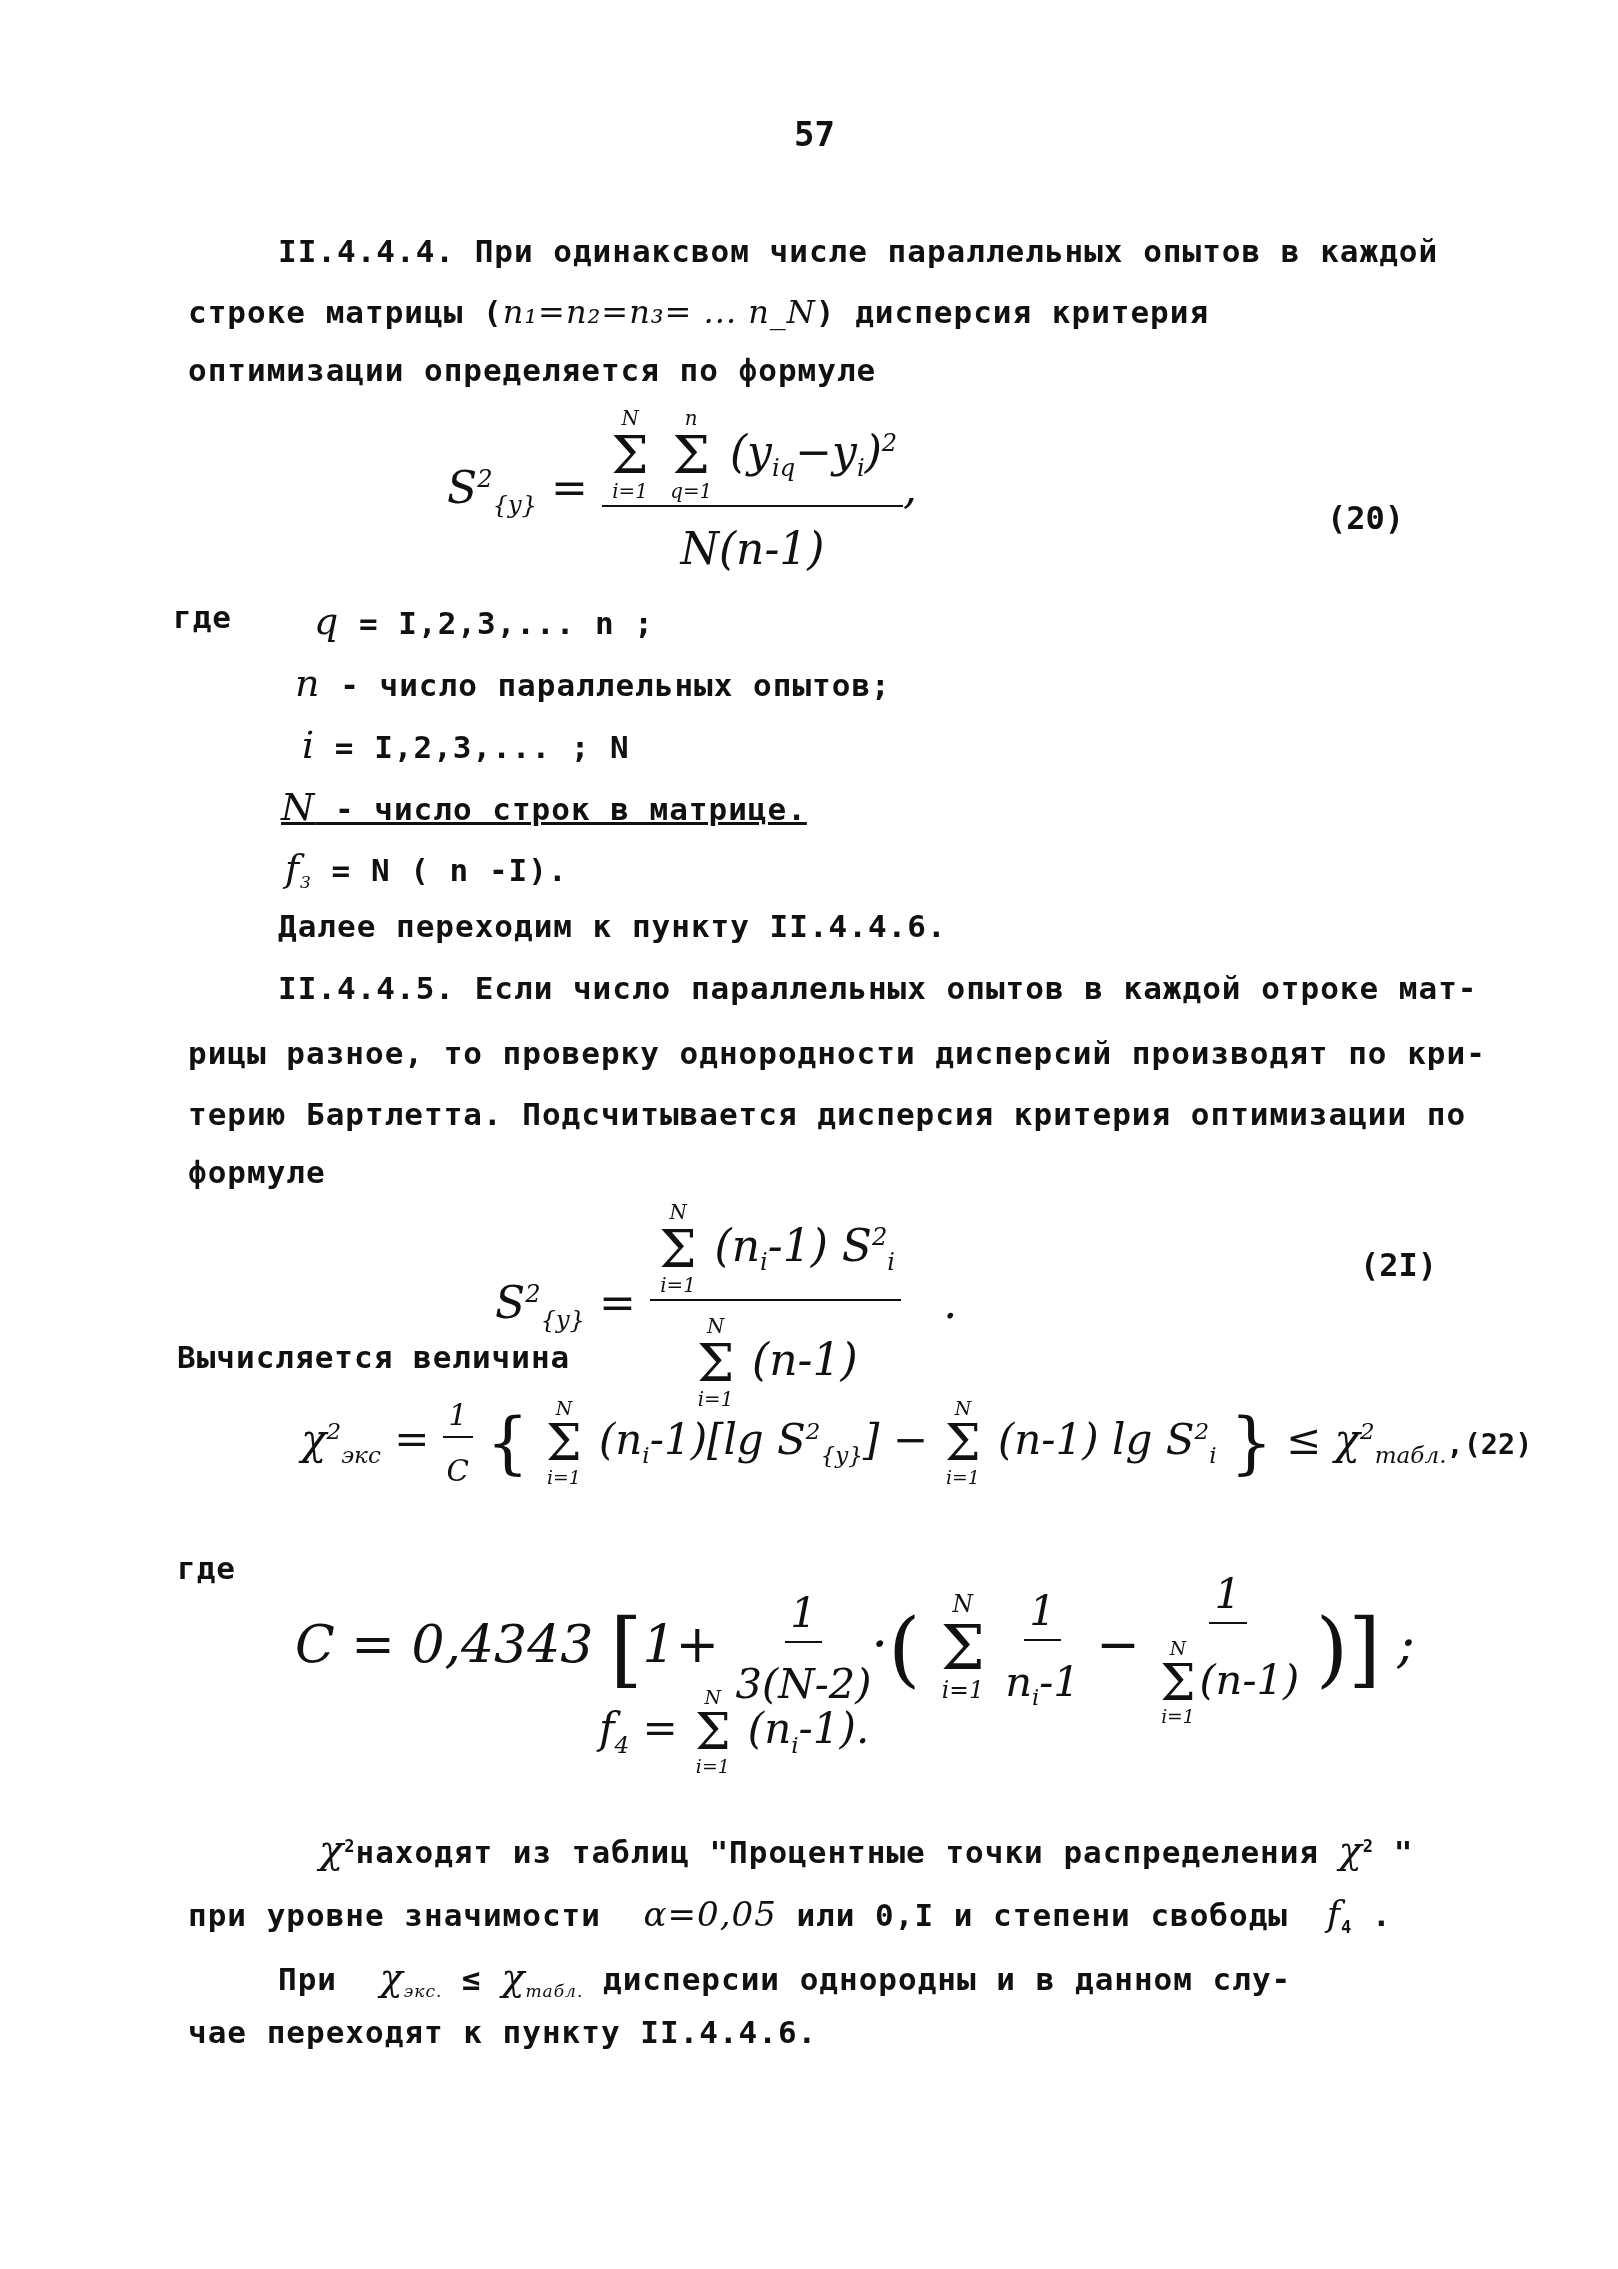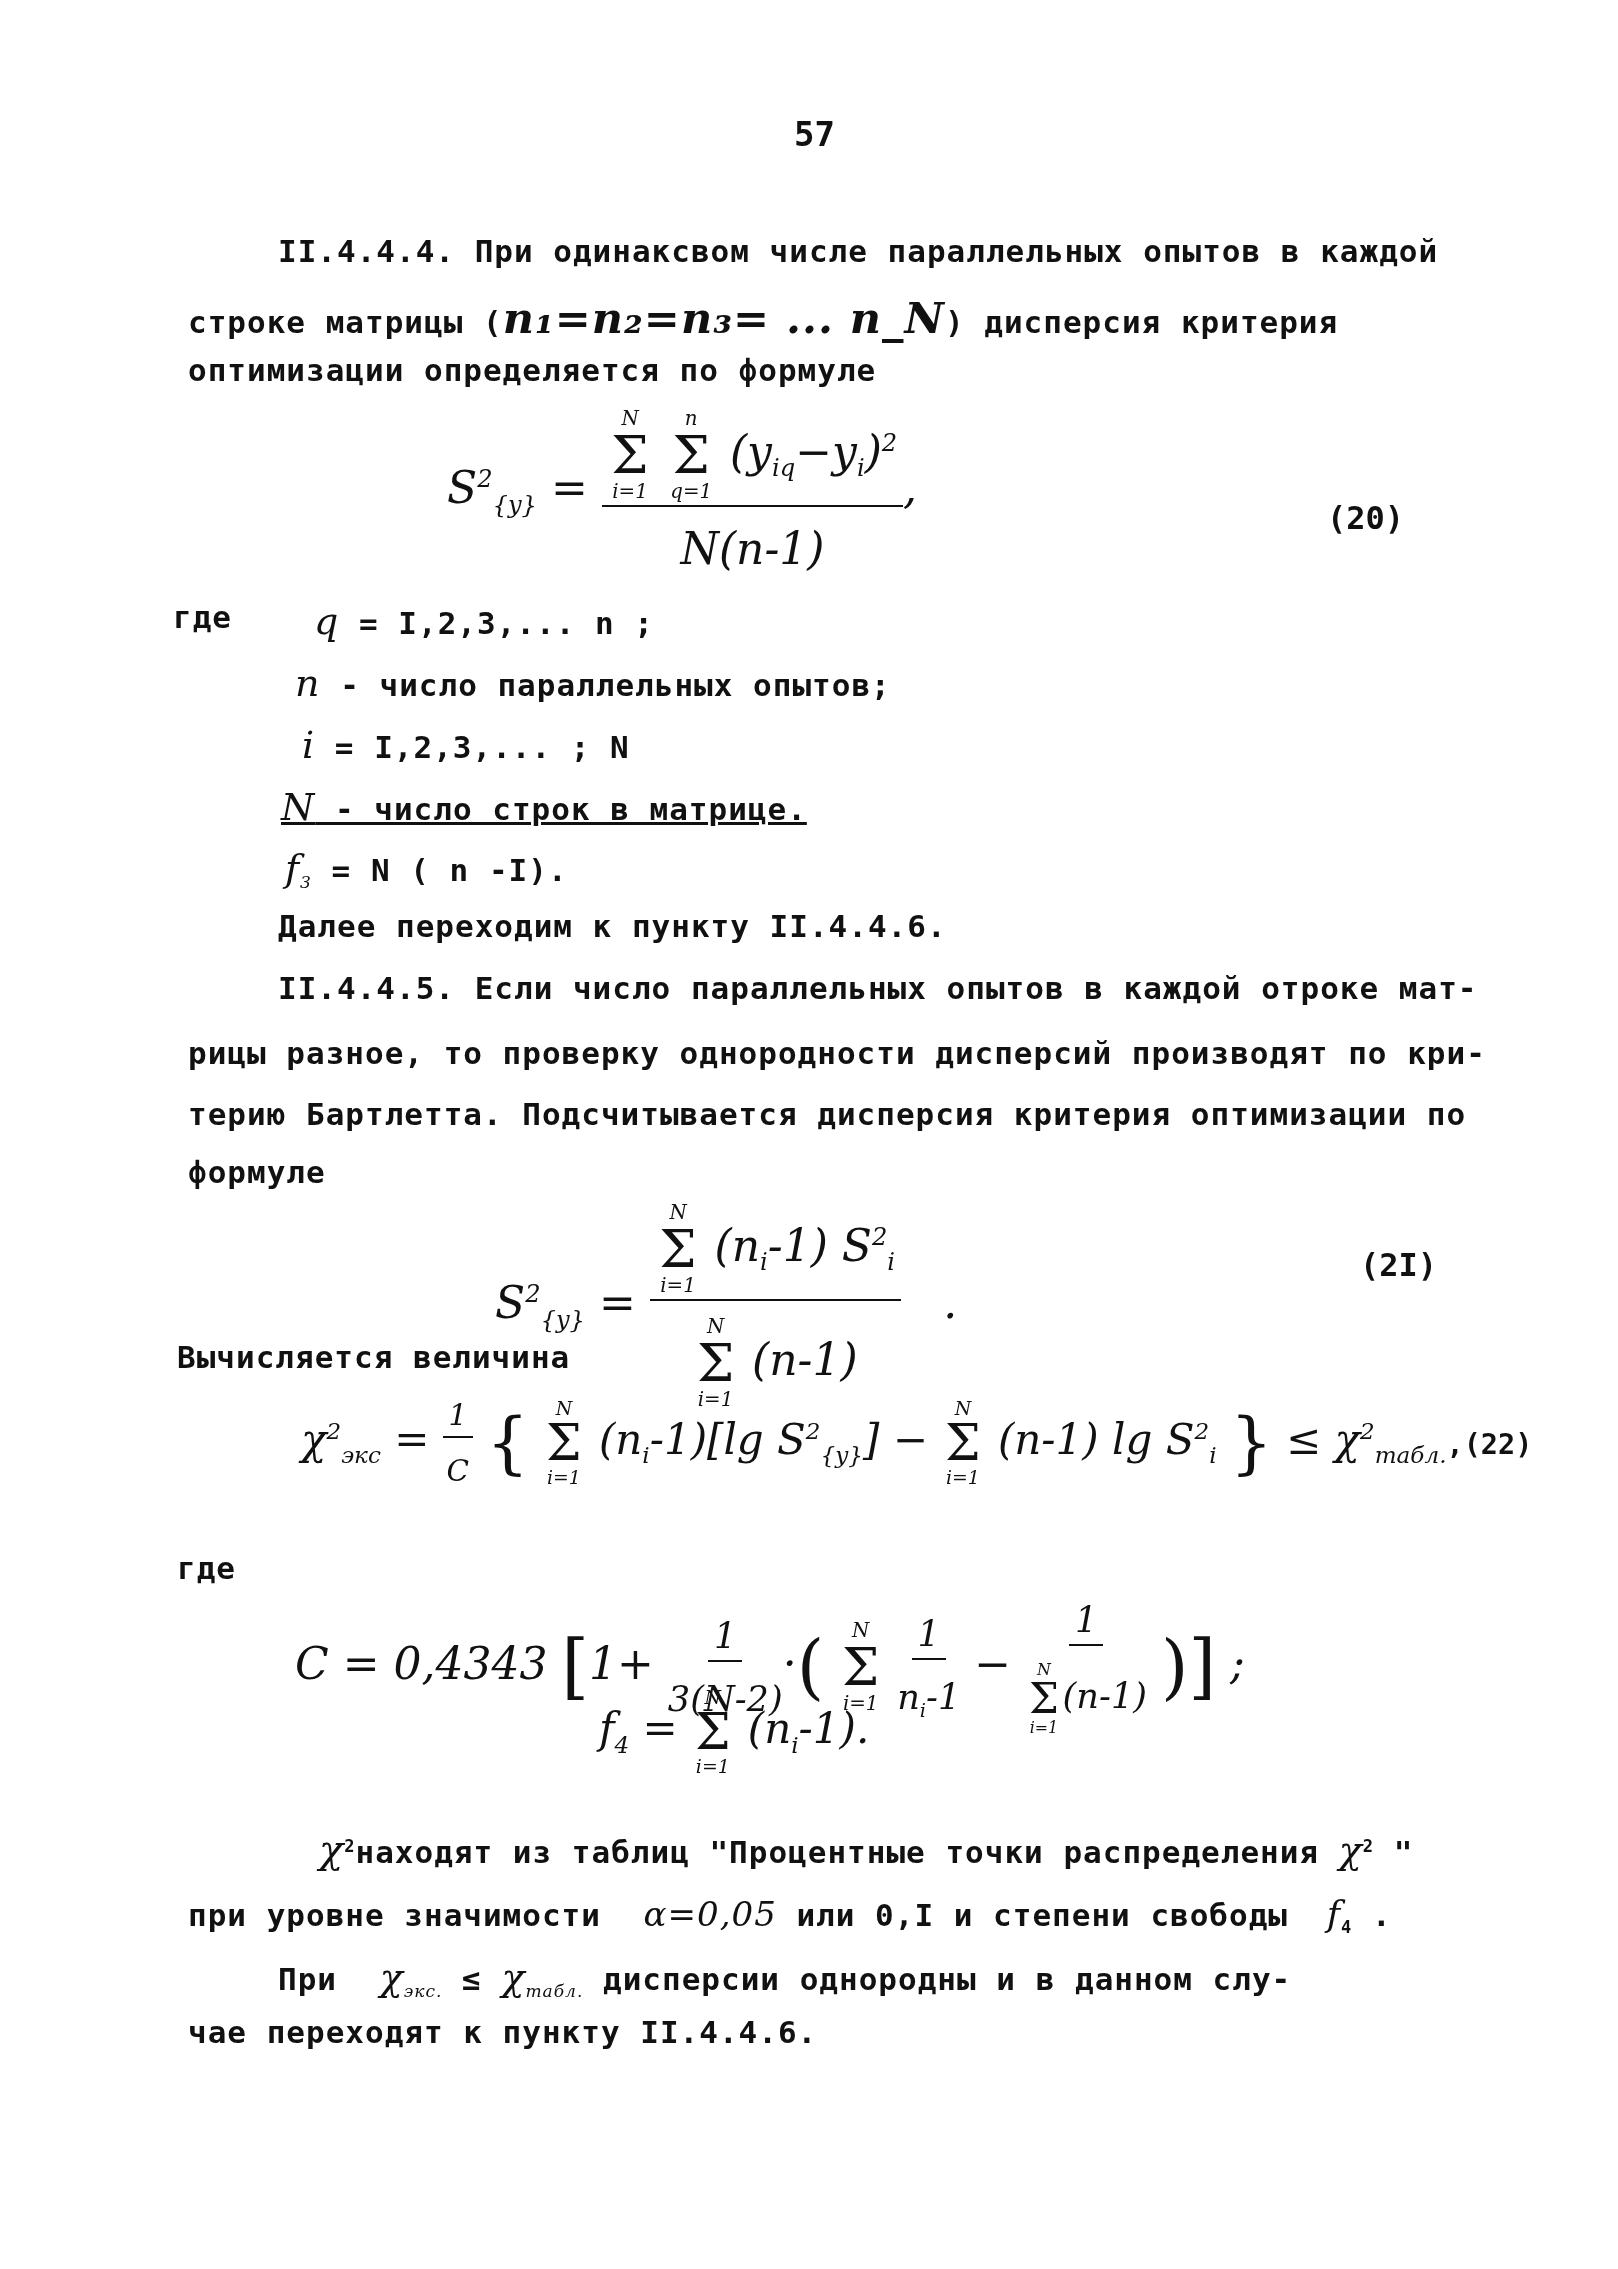--- a/index.html
+++ b/index.html
@@ -21,21 +21,21 @@
   sub, sup { font-size: 0.55em; }
   .big { font-size: 1.6em; font-style: normal; vertical-align: middle; }
 </style>
 </head>
 <body>
 
 <div class="abs pagenum" style="left:794px; top:114px;">57</div>
 
 <div class="abs txt" style="left:278px; top:233px;">II.4.4.4. При одинаксвом числе параллельных опытов в каждой</div>
 <div class="abs txt" style="left:188px; top:293px;">
-  <span>строке матрицы (</span><span class="math" style="font-weight:bold;font-size:43px;">n₁=n₂=n₃= ... n_N</span><span>) дисперсия критерия</span>
+  <span>строке матрицы (</span><span class="math" style="font-weight:normal;font-size:32px;">n₁=n₂=n₃= ... n_N</span><span>) дисперсия критерия</span>
 </div>
 <div class="abs txt" style="left:188px; top:352px;">оптимизации определяется по формуле</div>
 
 <div class="abs math" style="left:447px; top:409px; font-size:44px;">
   <span><span>S</span><sup>2</sup><sub>{y}</sub></span>
   <span style="font-style:normal">=</span>
   <span class="frac">
     <span class="num">
       <span class="sum">
           <span class="lim">N</span>
@@ -114,21 +114,21 @@
       <span class="sig">Σ</span>
       <span class="lim">i=1</span>
     </span>
   <span>(n-1) lg S</span><sup>2</sup><sub>i</sub>
   <span class="big">}</span>
   <span>≤ χ</span><sup>2</sup><sub>табл.</sub><span class="eqno" style="font-style:normal;font-size:28.5px">,(22)</span>
 </div>
 
 <div class="abs txt" style="left:177px; top:1550px;">где</div>
 
-<div class="abs math" style="left:295px; top:1569px; font-size:44px;margin-top:30px;">
+<div class="abs math" style="left:295px; top:1569px; font-size:52px;">
   <span>C = 0,4343</span>
   <span class="big">[</span><span>1+</span>
   <span class="frac" style="font-size:0.8em">
       <span class="num">1</span>
       <span class="den">3(N-2)</span>
     </span>·<span class="big">(</span>
   <span class="sum">
       <span class="lim">N</span>
       <span class="sig">Σ</span>
       <span class="lim">i=1</span>

